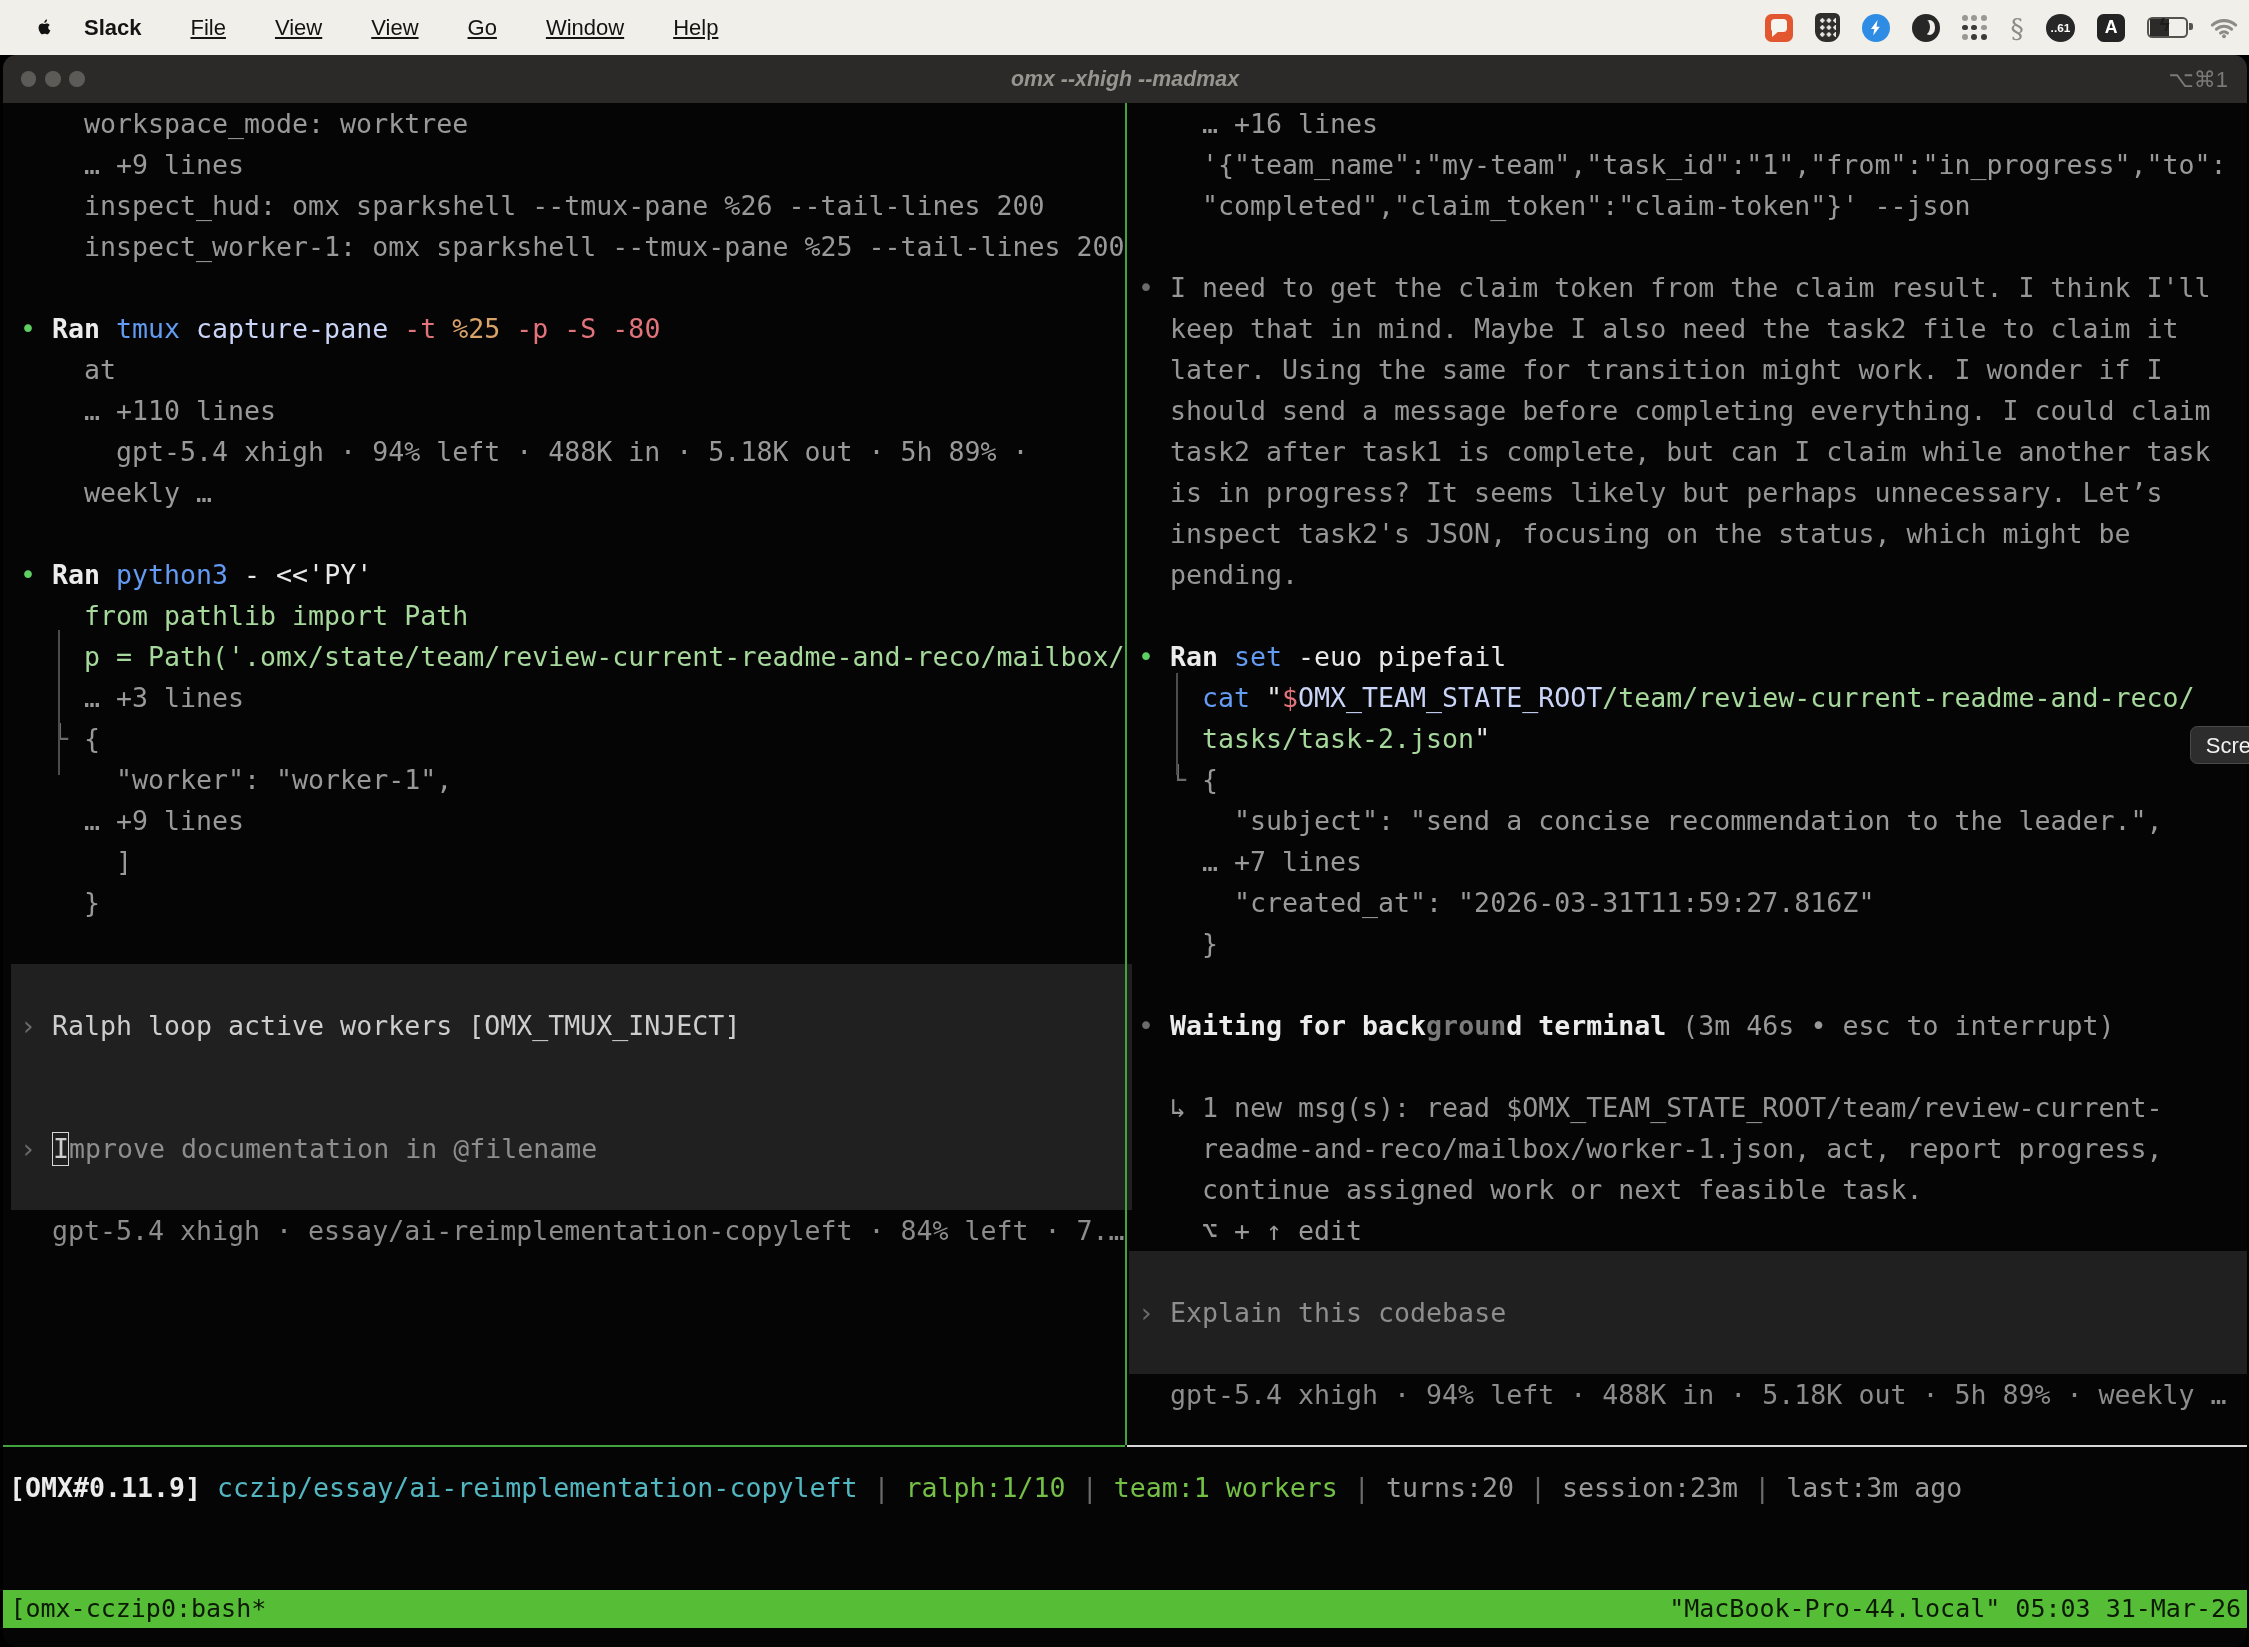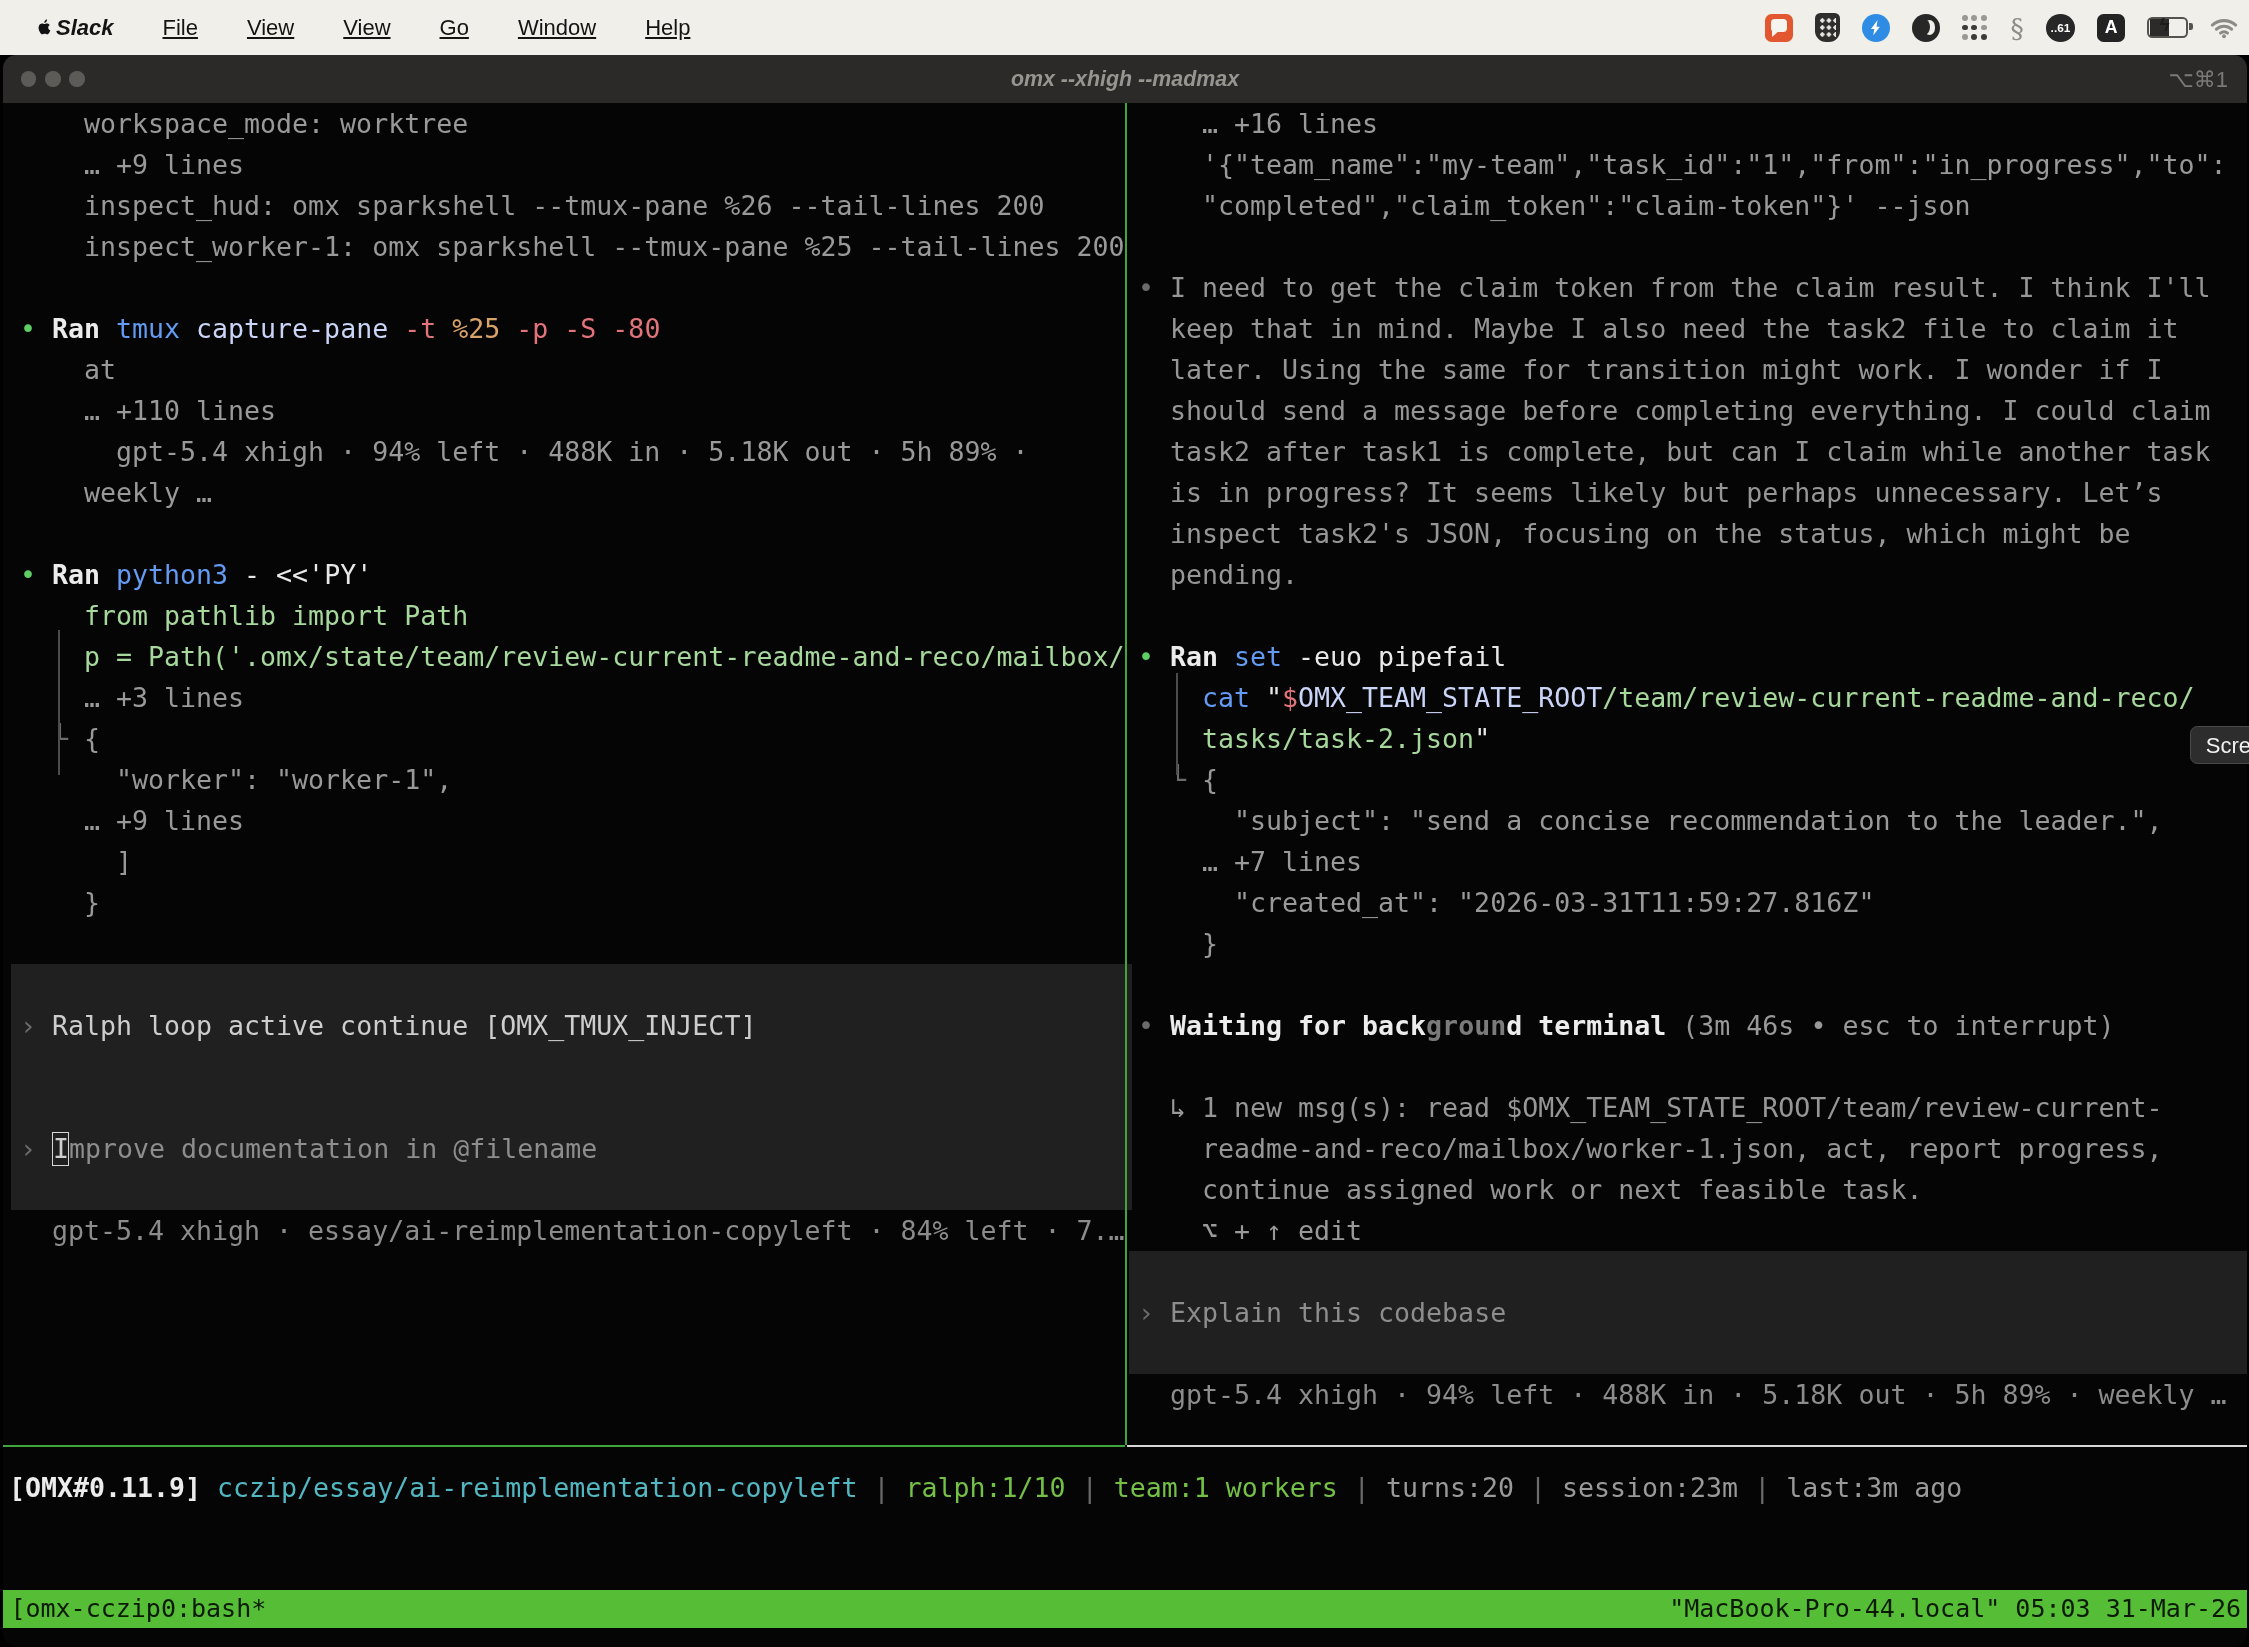--- a/index.html
+++ b/index.html
@@ -2,21 +2,21 @@
 <html style="font-size:11.8px"><head>
 <meta charset="utf-8">
 <style>
   html,body{margin:0;padding:0;background:#000;width:2250px;height:1648px;overflow:hidden;}
   body{position:relative;font-family:"Liberation Sans",sans-serif;}
 
   
   .menubar{position:absolute;left:0;top:0;width:2250px;height:55px;background:#f1efe9;
     display:flex;align-items:center;color:#141414;font-size:22px;}
   .menubar .apple{margin-left:31px;width:25px;height:25px;display:flex;align-items:center;justify-content:center;}
-  .menubar .appname{font-weight:bold;font-style:italic;}
+  .menubar .appname{font-weight:bold;margin-left:28px;}
   .menubar .mitem{margin-left:49px;text-decoration:underline;}
   .statusicons{margin-left:auto;margin-right:11.8px;display:flex;align-items:center;gap:22px;}
   .sicon{display:flex;align-items:center;justify-content:center;}
   .ic-chat{width:28px;height:28px;background:#e2572f;border-radius:6.6px;position:relative;}
   .ic-chat i{position:absolute;left:5.9px;top:5.2px;width:16px;height:13.3px;background:#f6f4ef;border-radius:3.7px;}
   .ic-chat u{position:absolute;left:7.4px;top:17.7px;width:0;height:0;border-top:6.6px solid #f6f4ef;border-right:7.4px solid transparent;}
   .ic-shield{width:25px;height:29.5px;background:#2f2e2c;border-radius:5.2px 5.2px 11px 11px;position:relative;}
   .ic-shield i{position:absolute;inset:4.4px 3.7px 5.2px 3.7px;background:radial-gradient(#e6e4de 1.9px,transparent 2.2px);background-size:6.6px 7px;}
   .ic-badge{width:28px;height:28px;border-radius:50%;background:#2f8ce4;display:flex;align-items:center;justify-content:center;}
   .ic-moon{width:28px;height:28px;border-radius:50%;background:#272727;position:relative;overflow:hidden;}
@@ -188,21 +188,21 @@
         <div class="tline"><span class="sg-g">    … +3 lines</span></div>
         <div class="tline"><span class="sg-dim">  └ </span><span class="sg-g">{</span></div>
         <div class="tline"><span class="sg-g">      "worker": "worker-1",</span></div>
         <div class="tline"><span class="sg-g">    … +9 lines</span></div>
         <div class="tline"><span class="sg-g">      ]</span></div>
         <div class="tline"><span class="sg-g">    }</span></div>
         <div class="tline"></div>
       </div>
       <div class="block band">
         <div class="tline"></div>
-        <div class="tline"><span class="sg-dim">› </span><span class="sg-w2">Ralph loop active continue [OMX_TMUX_INJECT]</span></div>
+        <div class="tline"><span class="sg-dim">› </span><span class="sg-w2">Ralph loop active workers [OMX_TMUX_INJECT]</span></div>
         <div class="tline"></div>
       </div>
       <div class="block band">
         <div class="tline"></div>
         <div class="tline"><span class="sg-dim">› </span><span class="sg-cur">I</span><span class="sg-ph">mprove documentation in @filename</span></div>
         <div class="tline"></div>
       </div>
       <div class="block plain">
         <div class="tline"><span class="sg-st">  gpt-5.4 xhigh · essay/ai-reimplementation-copyleft · 84% left · 7.…</span></div>
       </div>

